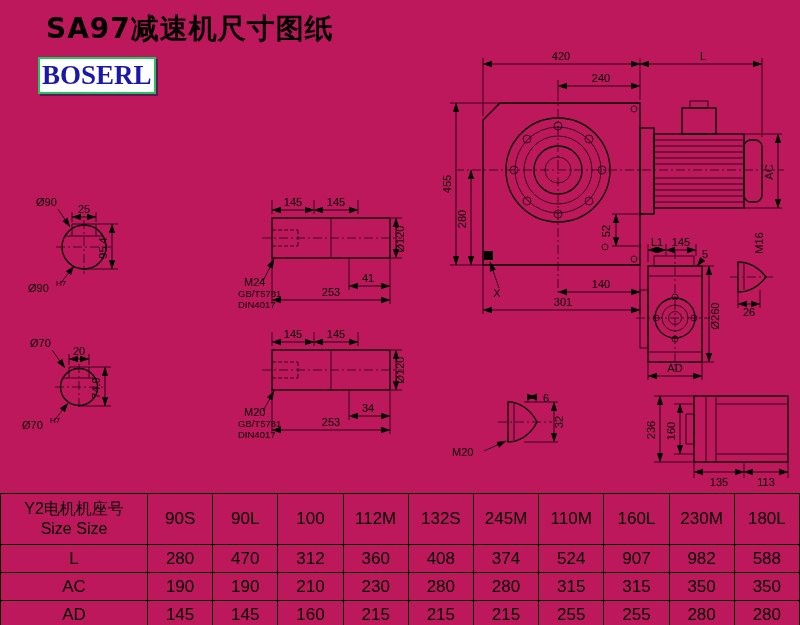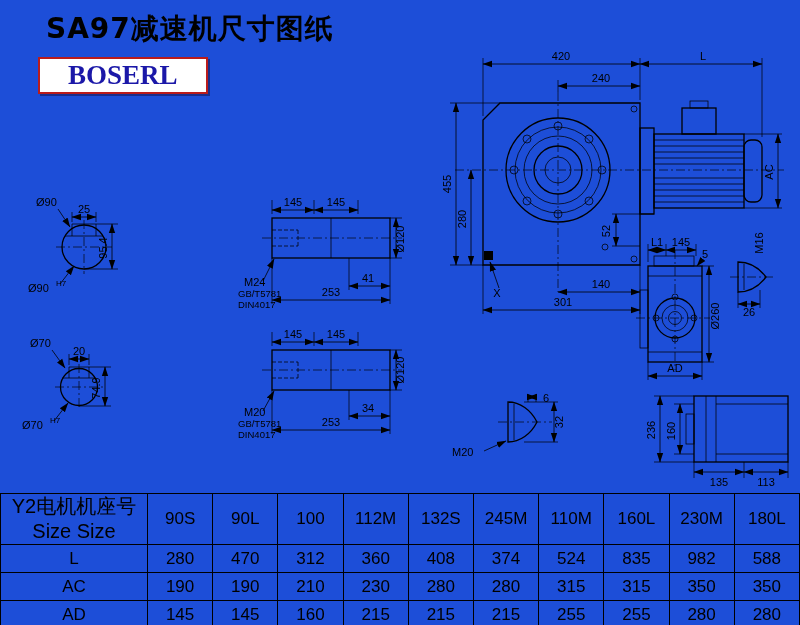--- a/index.html
+++ b/index.html
@@ -1,20 +1,20 @@
 <!DOCTYPE html>
 <html><head>
 <meta charset="utf-8">
 <style>
   html,body { margin:0; padding:0; background:#fff; }
-  .sheet { position:relative; width:800px; height:625px; background:#1d4ed8; overflow:hidden;
+  .sheet { position:relative; width:800px; height:625px; background:#be185d; overflow:hidden;
            font-family:"Liberation Sans", sans-serif; }
   .title { position:absolute; left:46px; top:10px; font-size:28px; font-weight:bold; color:#000;
            font-family:"DejaVu Sans", sans-serif; letter-spacing:1px; }
-  .logo { position:absolute; left:38px; top:57px; padding:1px 28px; border:2px solid #b91c1c;
+  .logo { position:absolute; left:38px; top:57px; padding:1px 2px; border:2px solid #22c55e;
           box-shadow:2px 2px 0 rgba(20,20,80,.55); background:#fff; }
   .logo span { font-family:"Liberation Serif", serif; font-weight:bold; font-size:27px; color:#1b18a8; }
   svg.draw { position:absolute; left:0; top:0; }
   svg text { fill:#000; }
   .t  { font:11px "Liberation Sans", sans-serif; text-anchor:middle; }
   .tl { text-anchor:start; }
   .ts { font:9.5px "Liberation Sans", sans-serif; text-anchor:start; }
   .sup{ font:8px "Liberation Sans", sans-serif; text-anchor:start; }
   .out { stroke:#000; stroke-width:1.3; fill:none; }
   .thin{ stroke:#000; stroke-width:.75; fill:none; }
@@ -22,21 +22,21 @@
   .cl  { stroke:#000; stroke-width:.65; fill:none; stroke-dasharray:9 3 2 3; }
   .dim { stroke:#000; stroke-width:.8; fill:none; marker-start:url(#arr); marker-end:url(#arr); }
   .ldr { stroke:#000; stroke-width:.8; fill:none; marker-end:url(#arr); }
   table.size { position:absolute; left:0; top:493px; width:800px; border-collapse:collapse;
                table-layout:fixed; }
   table.size th, table.size td { border:1.2px solid #000; text-align:center; vertical-align:middle;
                font-weight:400; font-size:17px; color:#000; padding:0; }
   table.size th { height:50px; }
   table.size td { height:27px; }
   .motor-col { width:146px; }
-  .motor-col div { line-height:1.25; font-size:20px; }
+  .motor-col div { line-height:1.25; font-size:16px; }
 </style>
 </head>
 <body>
 
 <div class="sheet">
 
   <div class="title">SA97减速机尺寸图纸</div>
   <div class="logo">
     <span>BOSERL</span>
   </div>
@@ -341,21 +341,21 @@
         </tr>
         <tr>
           <td class="motor-col">L</td>
           <td>280</td>
           <td>470</td>
           <td>312</td>
           <td>360</td>
           <td>408</td>
           <td>374</td>
           <td>524</td>
-          <td>835</td>
+          <td>907</td>
           <td>982</td>
           <td>588</td>
         </tr>
         <tr>
           <td class="motor-col">AC</td>
           <td>190</td>
           <td>190</td>
           <td>210</td>
           <td>230</td>
           <td>280</td>

